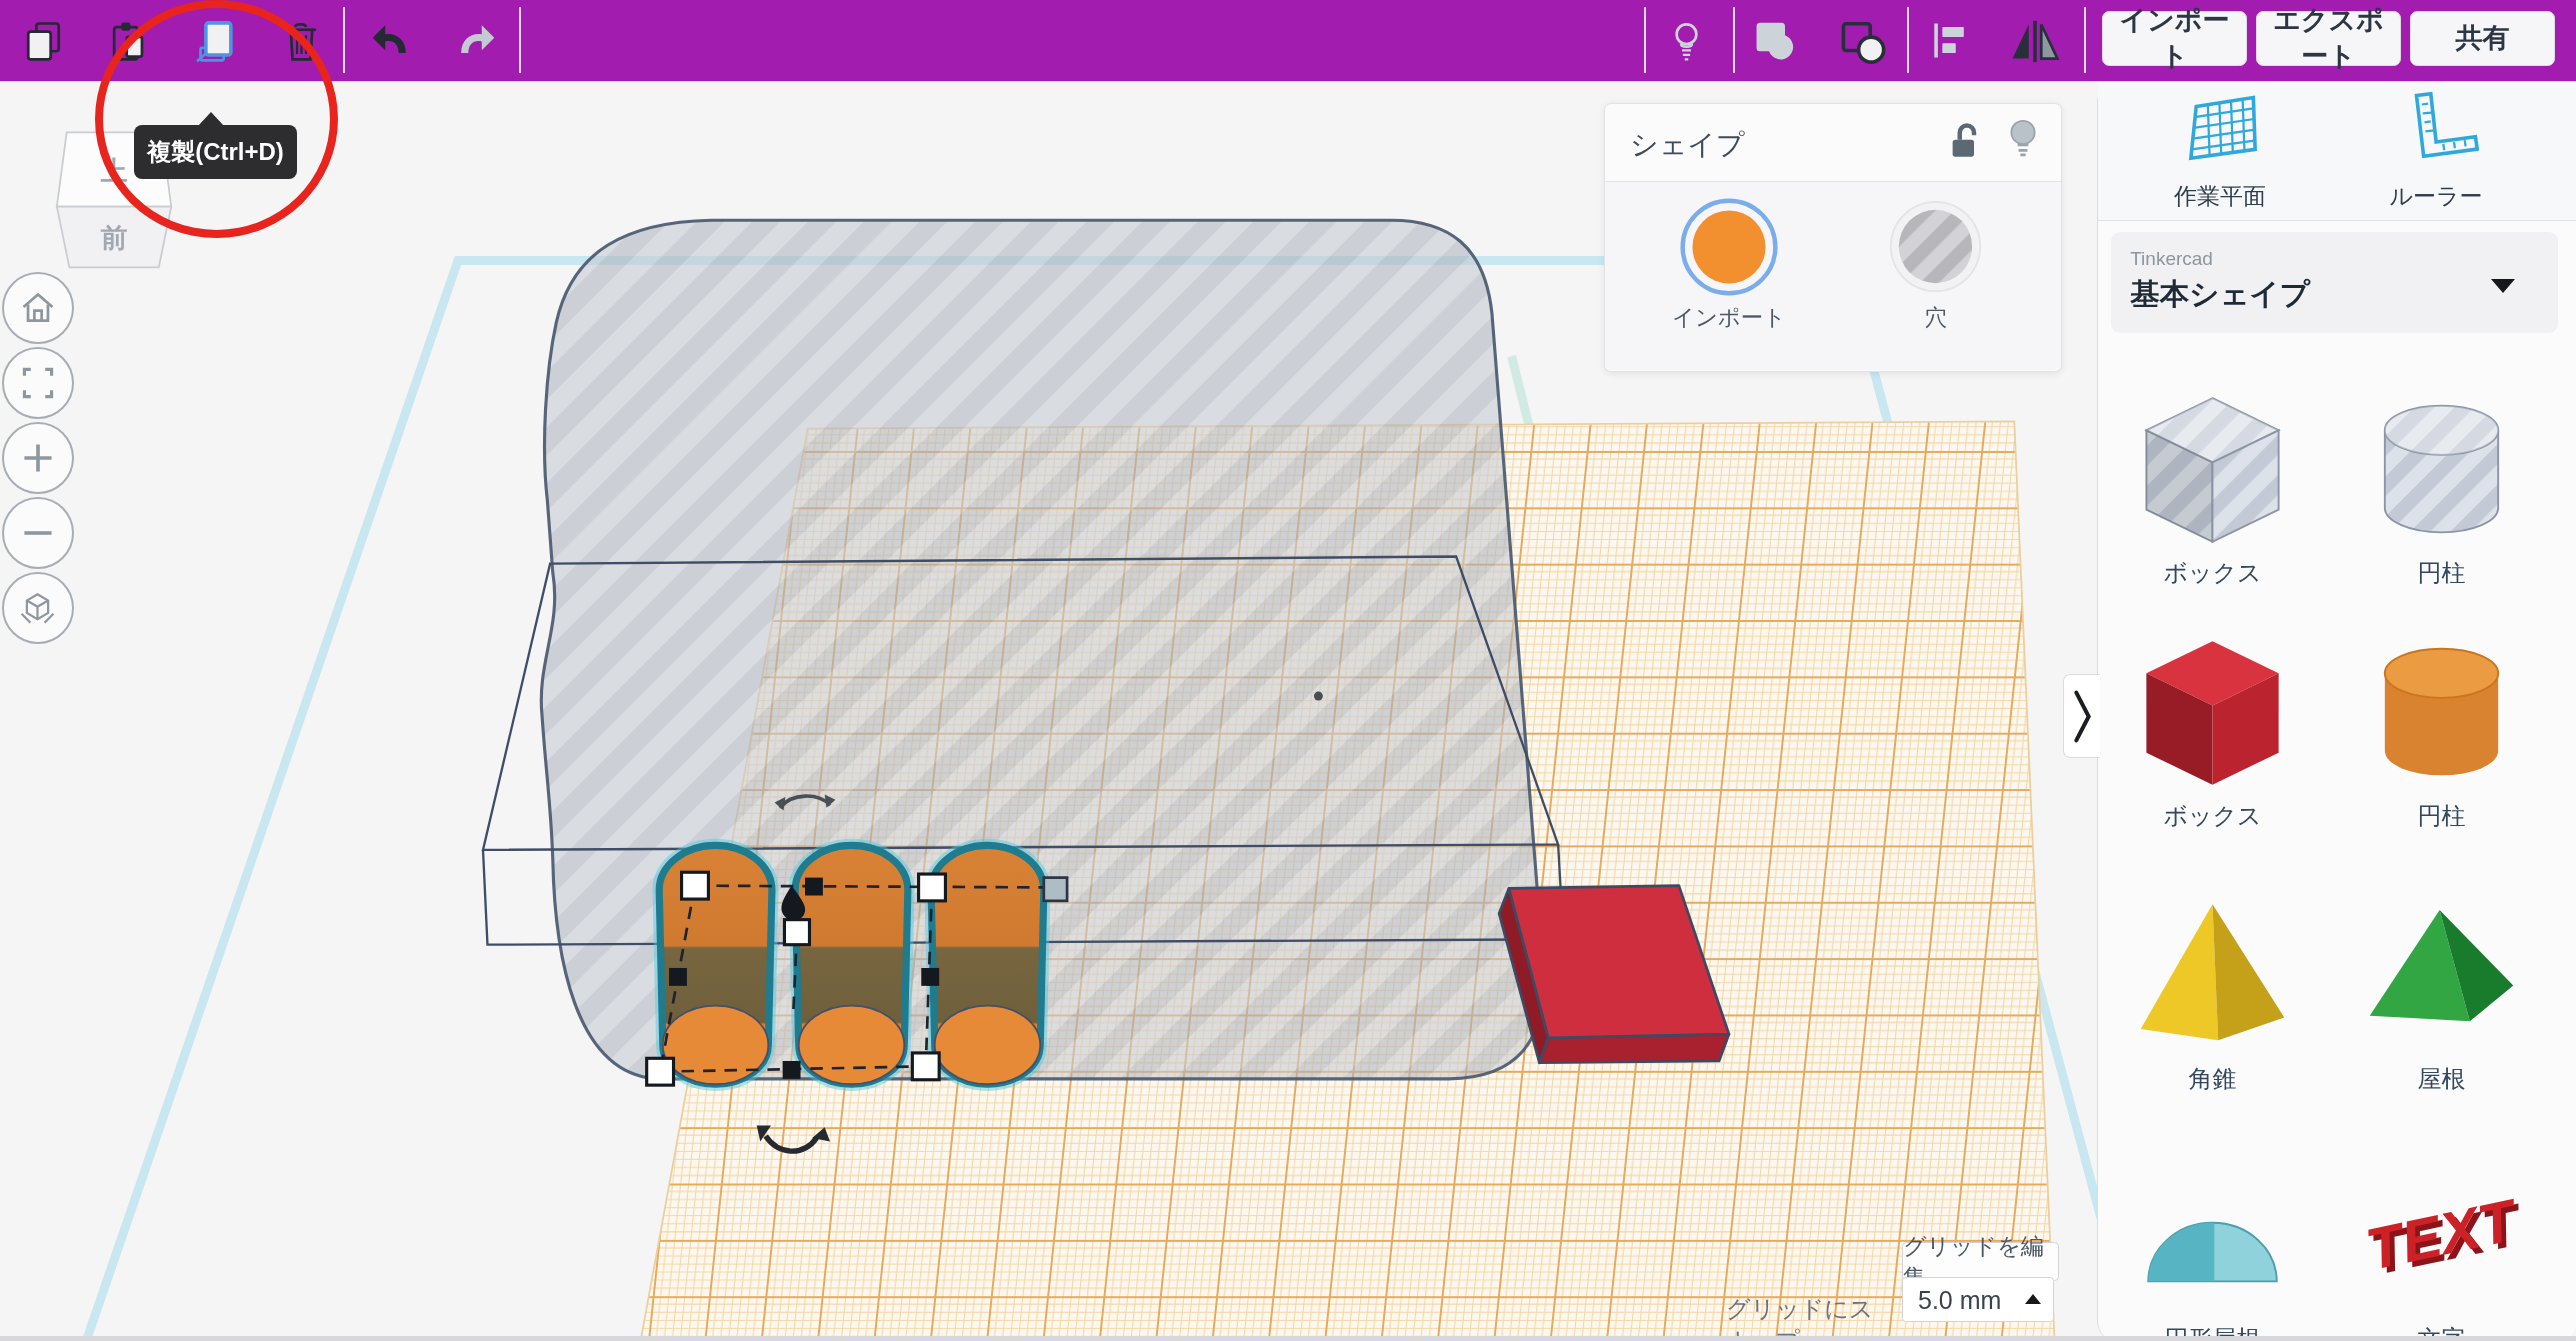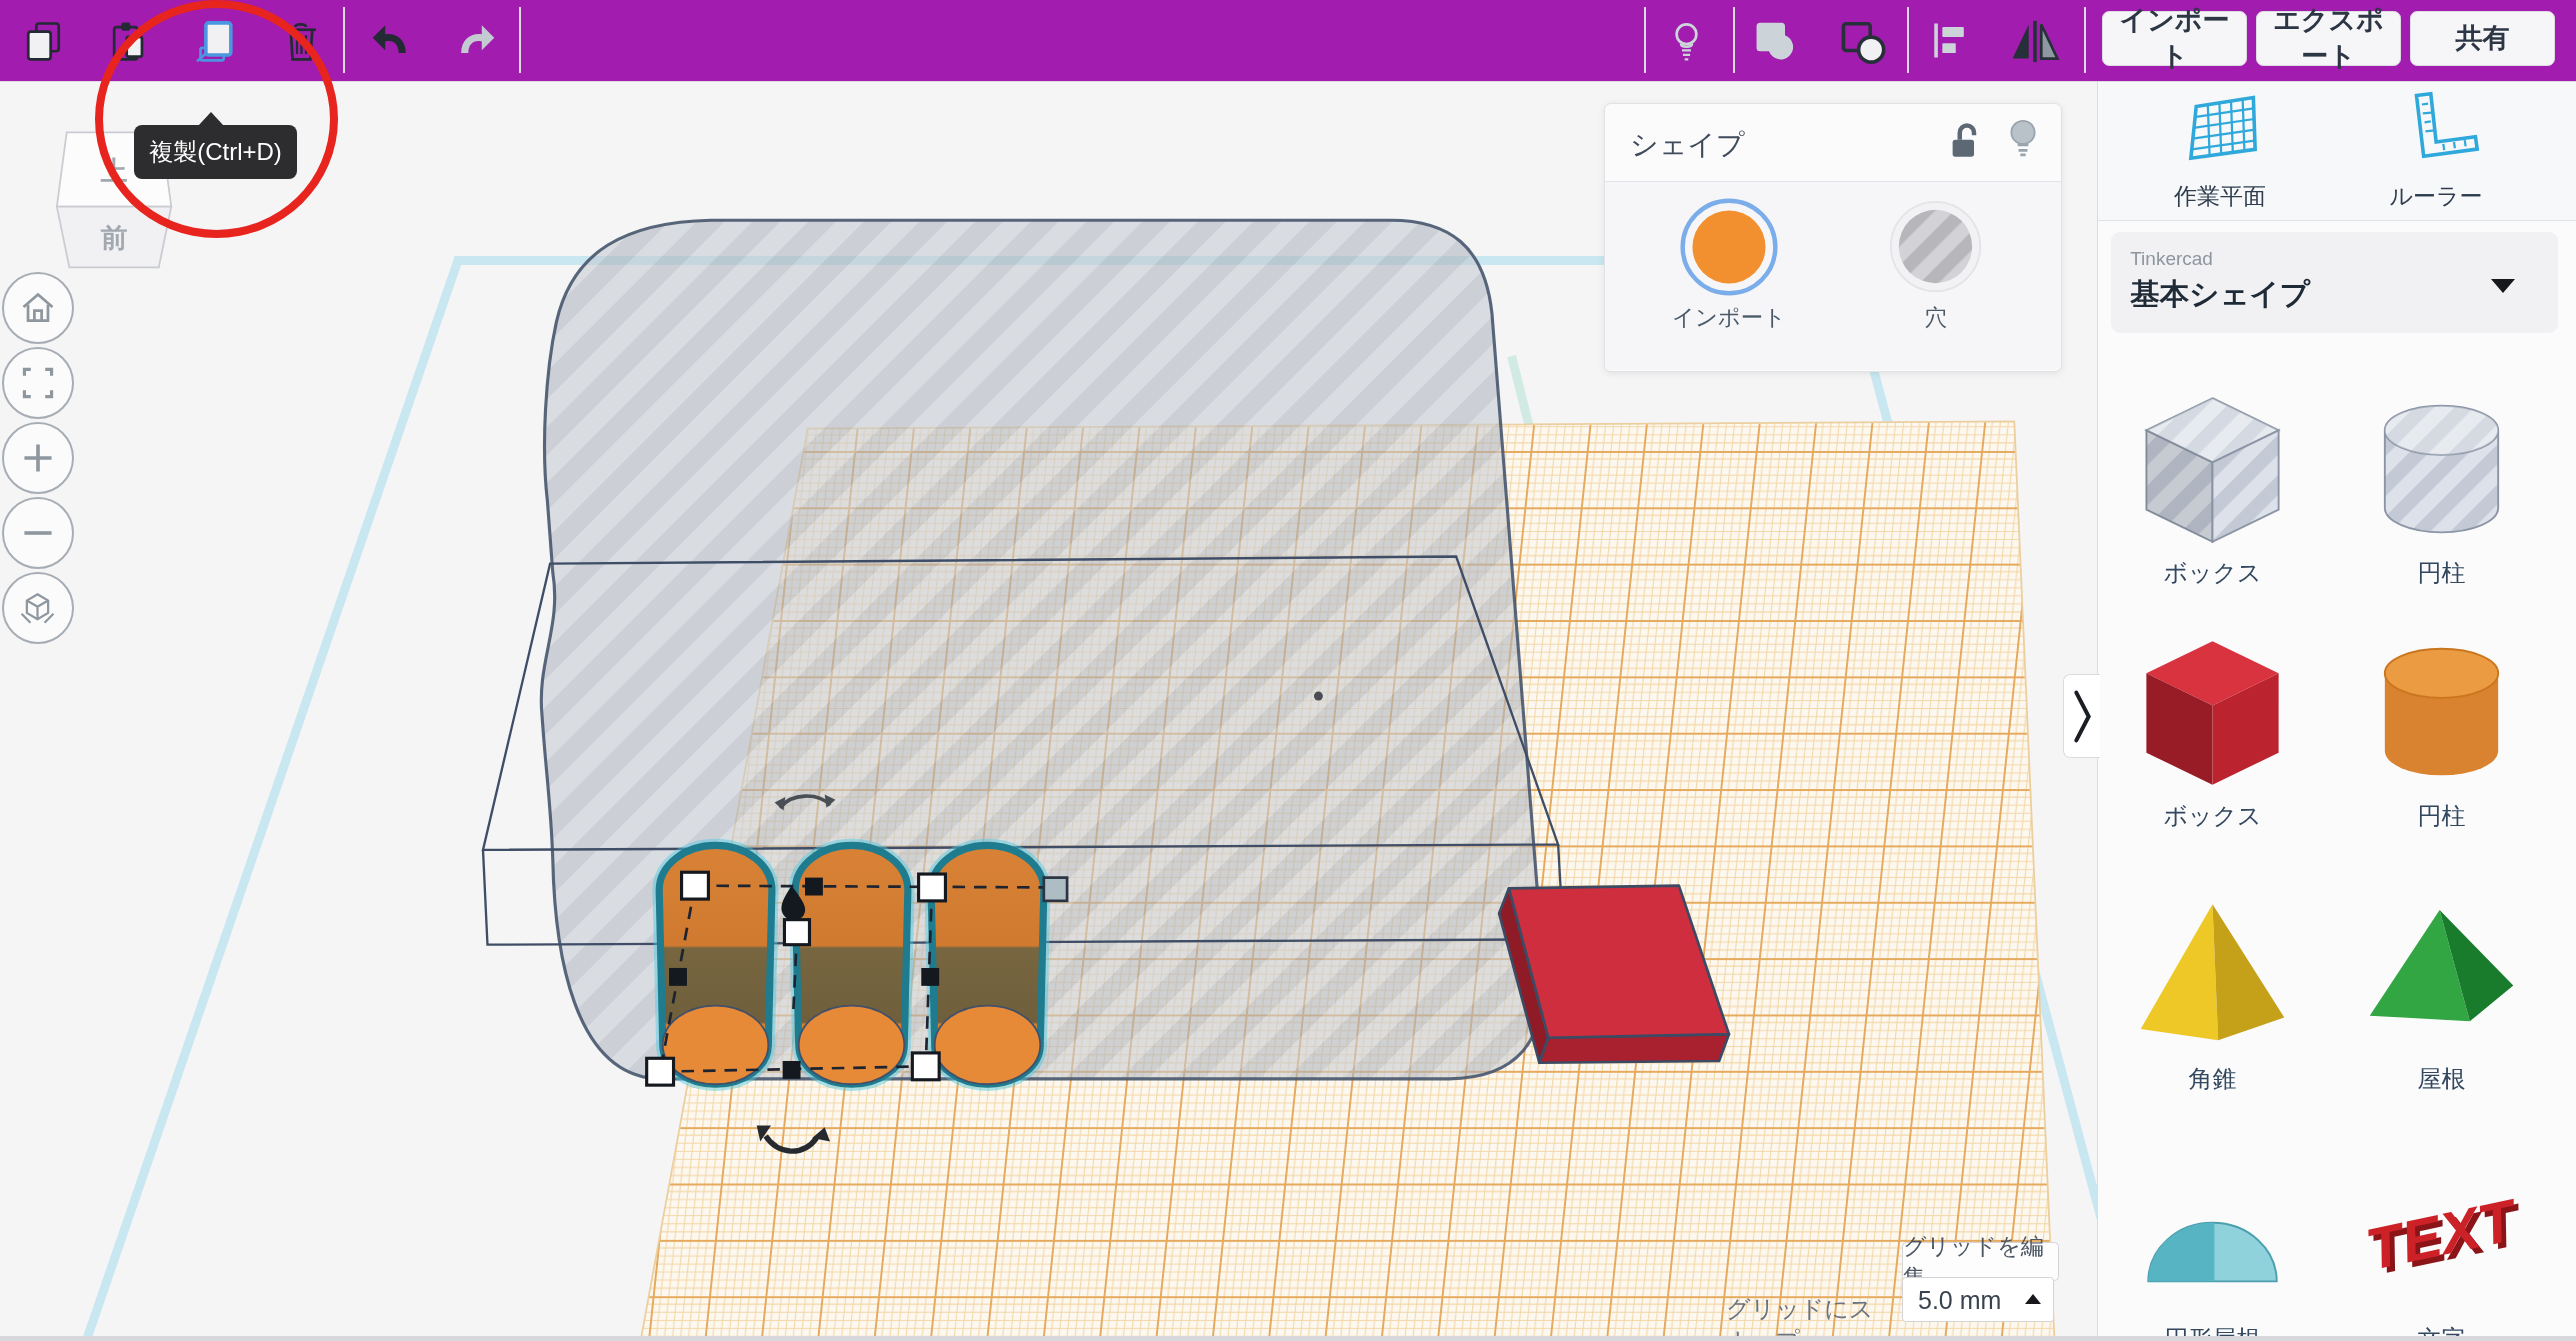--- a/index.html
+++ b/index.html
@@ -11,41 +11,41 @@
            border-bottom:1.8px solid #dcdce0;z-index:10;}
   .tsep{position:absolute;top:7.2px;width:1.8px;height:66px;background:#dcdce0;}
   .tico{position:absolute;top:19px;width:43px;height:43px;}
   .tbtn{position:absolute;top:10.7px;height:55px;border:1.8px solid #dcdce2;border-radius:7.2px;
         background:#f6f6f8;color:#2c3644;font-size:27px;font-weight:600;
         display:flex;align-items:center;justify-content:center;box-sizing:border-box;}
   
   #red-circle{left:95px;top:0px;width:227px;height:222px;border:8px solid #e7241e;
               border-radius:50%;z-index:40;}
   #tooltip{left:134px;top:125px;width:163px;height:54px;background:#2d2d2f;border-radius:8px;
-           color:#fff;font-size:24px;font-weight:normal;display:flex;align-items:center;
+           color:#fff;font-size:24px;font-weight:bold;display:flex;align-items:center;
            justify-content:center;z-index:41;}
   #tooltip .arrow{position:absolute;left:64px;top:-13.4px;width:0;height:0;
            border-left:13.4px solid transparent;border-right:13.4px solid transparent;
            border-bottom:14.3px solid #2d2d2f;}
   
   .navcircle{position:absolute;left:1.8px;width:72px;height:72px;border-radius:50%;
              background:#fbfbfc;border:2.2px solid #a7adb4;box-sizing:border-box;
              display:flex;align-items:center;justify-content:center;z-index:6;}
   #viewcube{left:54px;top:128px;width:121px;height:143px;z-index:6;}
   
   #shape-panel{left:1604px;top:103px;width:456px;height:267px;background:#fbfbfc;
                border:0.9px solid #e2e2e6;border-radius:7.2px;box-shadow:0 1.8px 7.2px rgba(0,0,0,.08);
                z-index:7;}
   #shape-panel .hdr{position:relative;height:77px;border-bottom:1.8px solid #e4e4e8;}
   #shape-panel .ttl{position:absolute;left:25px;top:21.5px;font-size:28px;color:#3f4b5b;font-weight:500;}
   #shape-panel .body{position:relative;height:188px;background:#f6f6f8;border-radius:0 0 7.2px 7.2px;}
   .opt-label{position:absolute;font-size:22.4px;color:#4c5a68;transform:translateX(-50%);}
   
   #sidebar{left:2097px;top:81px;width:479px;height:1261px;background:#fbfbfc;
-           border-left:1.8px solid #dcdce0;z-index:5;}
+           border-left:1.8px solid #dcdce0;z-index:5;border-radius:21px;}
   #side-tools{position:absolute;left:0;top:0;width:100%;height:139px;background:#f7f8f9;
               border-bottom:1.8px solid #e2e2e6;}
   .side-tool-label{position:absolute;top:100px;font-size:23px;color:#2f3c4e;transform:translateX(-50%);}
   #lib-card{position:absolute;left:12.5px;top:151px;width:447px;height:101px;background:#f1f1f4;
             border-radius:9px;}
   #lib-card .brand{position:absolute;left:19.7px;top:16px;font-size:19px;color:#8d959e;}
   #lib-card .sel{position:absolute;left:19.7px;top:43px;font-size:29.5px;font-weight:bold;color:#1f2a37;}
   #lib-card .caret{position:absolute;right:43px;top:47px;width:0;height:0;
       border-left:12.5px solid transparent;border-right:12.5px solid transparent;border-top:14.3px solid #16181b;}
   .gal-item{position:absolute;width:179px;text-align:center;}

